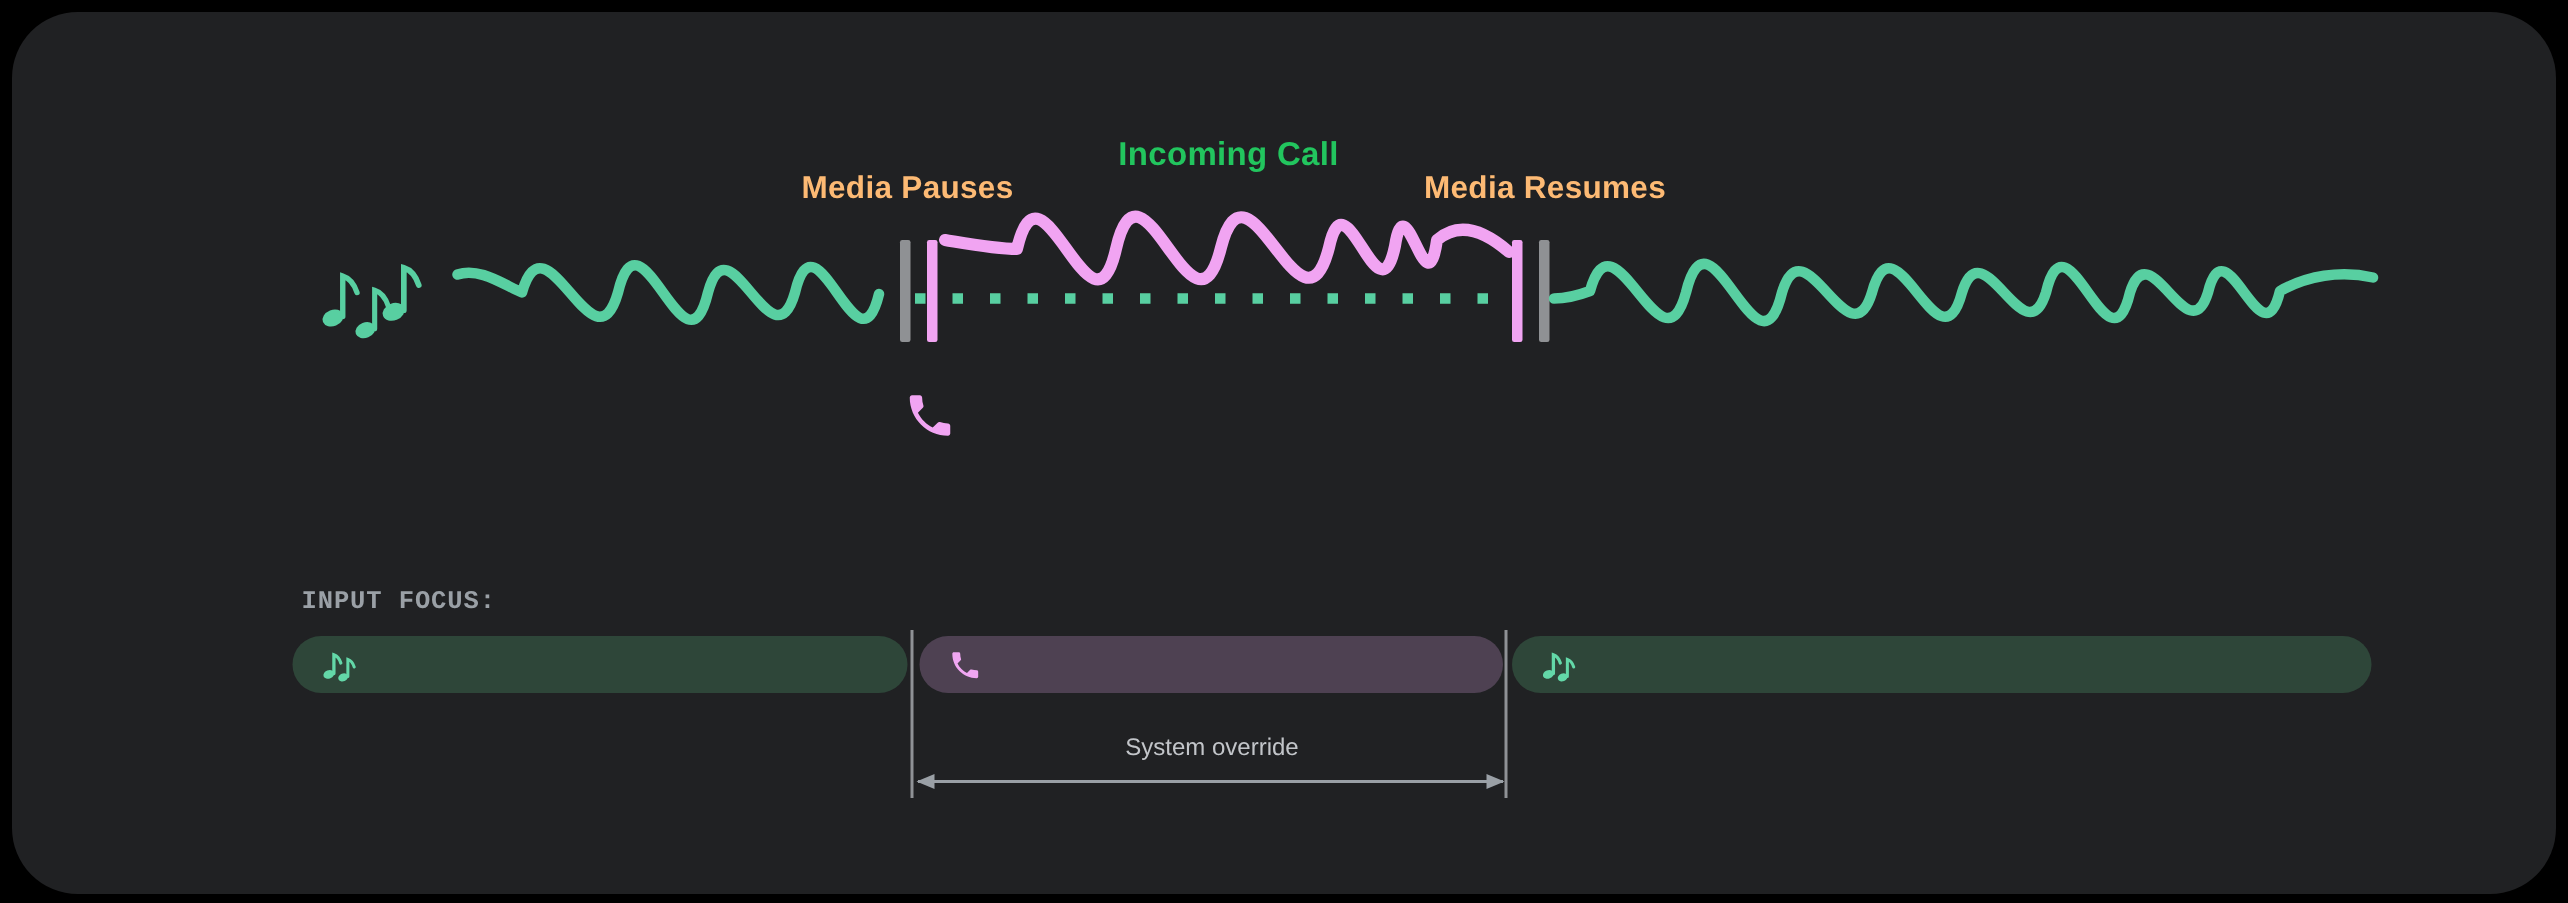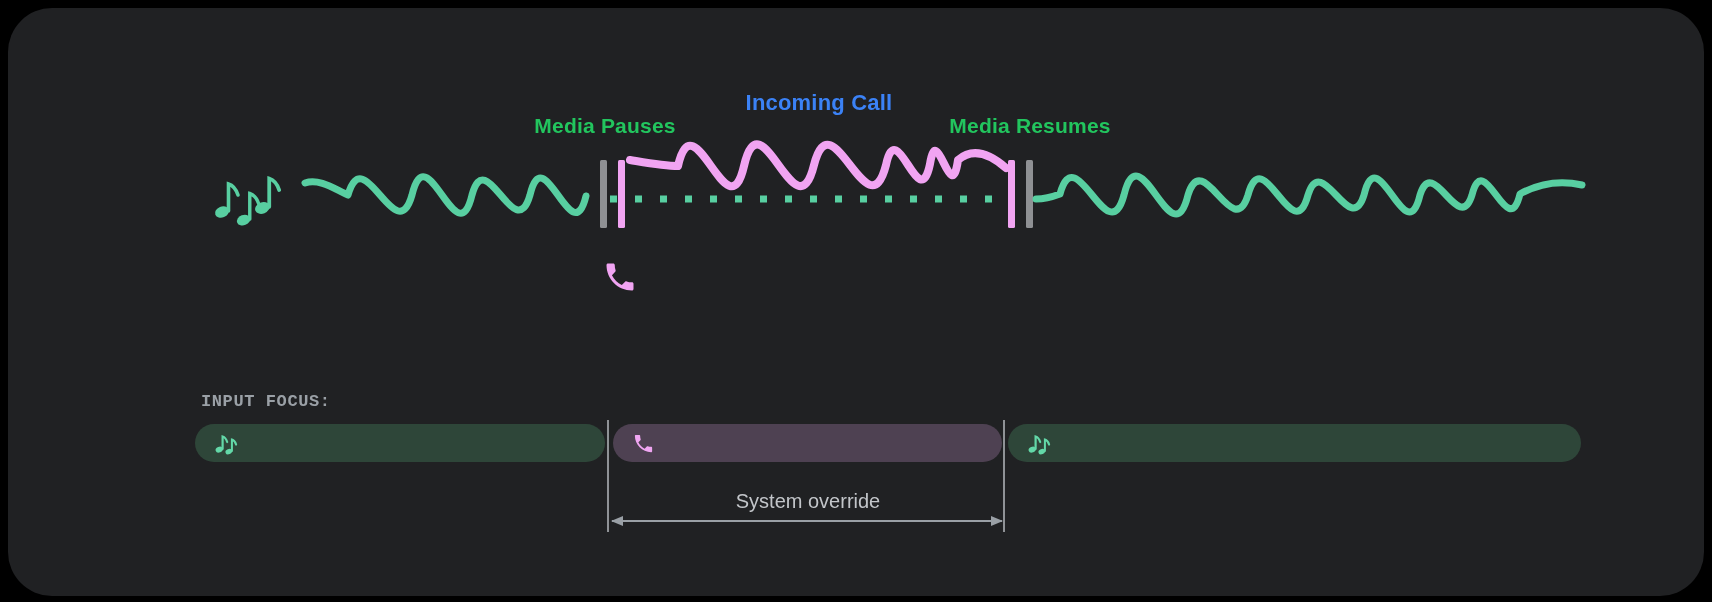--- a/index.html
+++ b/index.html
@@ -2,42 +2,42 @@
 <html><head>
 <meta charset="utf-8">
 <style>
   html,body{margin:0;padding:0;background:#000;}
   .page{position:relative;width:1712px;height:602px;background:#000;overflow:hidden;
         font-family:"Liberation Sans","DejaVu Sans",sans-serif;}
   .card{position:absolute;left:8px;top:8px;right:8px;bottom:6px;background:#202123;border-radius:44px;}
   .diagram{position:absolute;left:0;top:0;width:1712px;height:602px;display:block;}
 
   .lbl{position:absolute;transform:translateX(-50%);white-space:nowrap;
-       font-weight:600;font-size:21px;color:#22c55e;letter-spacing:.2px;}
+       font-weight:600;font-size:21px;color:#fdba74;letter-spacing:.2px;}
   .lbl-pauses{left:597px;top:106px;}
-  .lbl-call{left:811px;top:82px;font-size:22px;color:#3b82f6;}
+  .lbl-call{left:811px;top:82px;font-size:22px;color:#22c55e;}
   .lbl-resumes{left:1022px;top:106px;}
 
   .focus-heading{position:absolute;left:193px;top:384px;font-size:17px;font-weight:700;
                  letter-spacing:.6px;color:#9aa0a6;white-space:nowrap;font-family:Liberation Mono, monospace;}
 
   .focus-bar{position:absolute;top:416px;height:38px;border-radius:19px;
              display:flex;align-items:center;padding-left:19px;box-sizing:border-box;}
   .seg-media{background:#2e4639;}
   .seg-call{background:#4e4152;}
   .bar1{left:187px;width:410px;}
   .bar2{left:605px;width:389px;}
   .bar3{left:1000px;width:573px;}
 
   .boundary{position:absolute;top:412px;height:112px;width:2px;background:#8f9296;}
   .b1{left:599px;}
   .b2{left:995px;}
 
   .override-label{position:absolute;left:800px;top:482px;transform:translateX(-50%);
-                  font-size:20px;font-weight:400;color:#c2c5c9;white-space:nowrap;}
+                  font-size:16px;font-weight:400;color:#c2c5c9;white-space:nowrap;}
 
   .override-arrow{position:absolute;left:604px;top:512px;width:390px;height:0;
                   border-top:2px solid #9aa0a6;}
   .ah{position:absolute;width:0;height:0;top:-6px;
       border-top:5px solid transparent;border-bottom:5px solid transparent;}
   .ah-left{left:-1px;border-right:12px solid #9aa0a6;}
   .ah-right{right:-1px;border-left:12px solid #9aa0a6;}
 
   .mini-icon{display:block;}
 </style>

